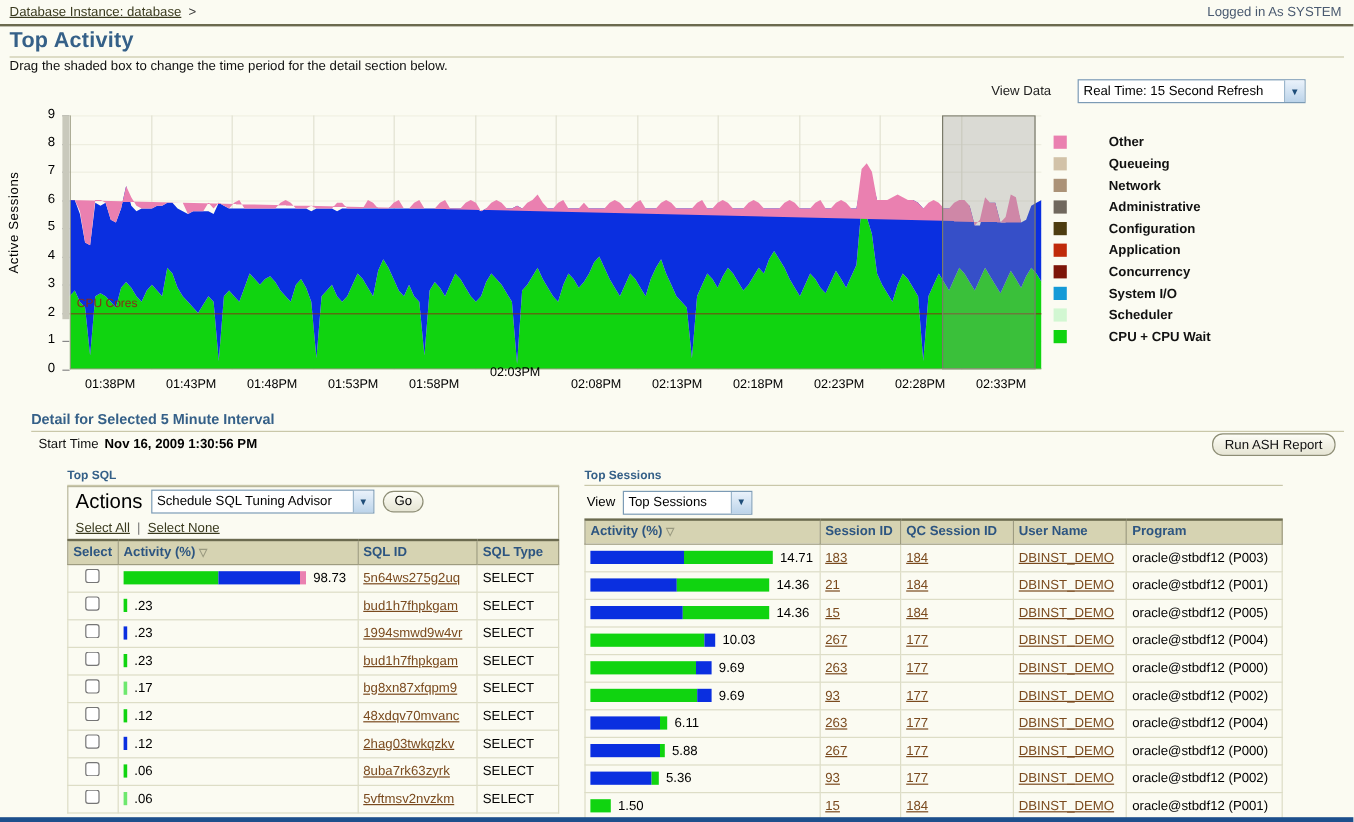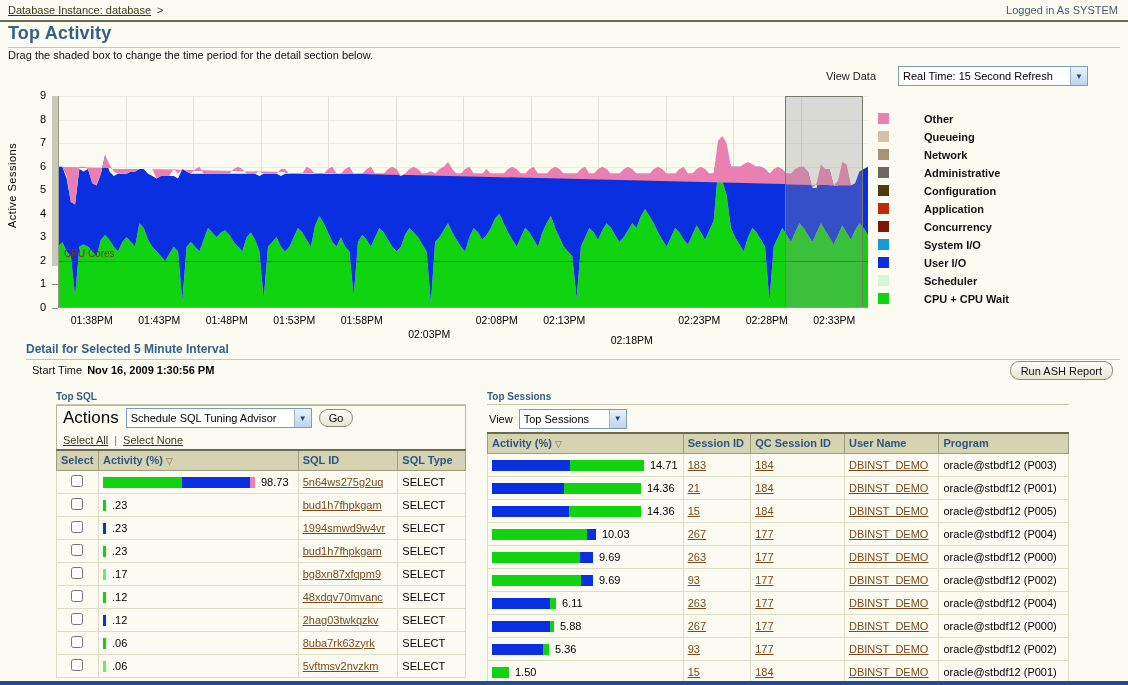--- a/index.html
+++ b/index.html
@@ -125,21 +125,21 @@
   }
   table.grid td {
     padding: 2px 4px; height: 23px;
     border: 1px solid #ddddc6;
     background: #fbfbf2; vertical-align: middle;
   }
   table.grid tr:last-child td { border-bottom: 1px solid #ddddc6; }
   td.cb { text-align: center; width: 42px; }
   input.ck { width: 12px; height: 12px; margin: 0; }
   td.idcell a, td.namecell a { color: #7a4a1e; text-decoration: underline; }
-  .actcell { display: flex; align-items: flex-end; gap: 6px; white-space: nowrap; }
+  .actcell { display: flex; align-items: flex-start; gap: 6px; white-space: nowrap; }
   .minibar { height: 11px; display: flex; flex: 0 0 auto; }
   .minibar i { display: block; height: 11px; }
   .actval { font-size: 11px; color: #000; }
   .sortarrow { color: #9a9a80; font-size: 9px; margin-left: 3px; }
   .totalcount { text-align: right; font-size: 10px; color: #333; padding-top: 2px; }
 
   .bottombar { position: absolute; left: 0; bottom: 0; width: 1128px; height: 4px; background: #1d4f8c; }
 </style>
 </head>
 <body>
@@ -224,24 +224,24 @@
       <div class="selbox" id="selbox" style="left: 727px; top: 0px; width: 78px; height: 212px;"></div>
       <div class="plot-border-l"></div>
       <div class="plot-border-b"></div>
     </div>
     <div id="xticks">
         <div class="xtick" style="left: 63.75px; top: 226px;">01:38PM</div>
         <div class="xtick" style="left: 131.25px; top: 226px;">01:43PM</div>
         <div class="xtick" style="left: 198.75px; top: 226px;">01:48PM</div>
         <div class="xtick" style="left: 266.25px; top: 226px;">01:53PM</div>
         <div class="xtick" style="left: 333.75px; top: 226px;">01:58PM</div>
-        <div class="xtick" style="left: 401.25px; top: 240px;">02:03PM</div>
+        <div class="xtick" style="left: 401.25px; top: 216px;">02:03PM</div>
         <div class="xtick" style="left: 468.75px; top: 226px;">02:08PM</div>
         <div class="xtick" style="left: 536.25px; top: 226px;">02:13PM</div>
-        <div class="xtick" style="left: 603.75px; top: 226px; margin-top: 20px;">02:18PM</div>
+        <div class="xtick" style="left: 603.75px; top: 226px;">02:18PM</div>
         <div class="xtick" style="left: 671.25px; top: 226px;">02:23PM</div>
         <div class="xtick" style="left: 738.75px; top: 226px;">02:28PM</div>
         <div class="xtick" style="left: 806.25px; top: 226px;">02:33PM</div>
       </div>
   </div>
 
   <div class="legend" id="legend">
       <div class="legrow">
         <span class="legsw" style="background: rgb(234, 128, 176);"></span>
         <span class="legtxt">Other</span>
@@ -266,24 +266,20 @@
         <span class="legsw" style="background: rgb(192, 42, 10);"></span>
         <span class="legtxt">Application</span>
       </div>
       <div class="legrow">
         <span class="legsw" style="background: rgb(125, 21, 9);"></span>
         <span class="legtxt">Concurrency</span>
       </div>
       <div class="legrow">
         <span class="legsw" style="background: rgb(20, 154, 215);"></span>
         <span class="legtxt">System I/O</span>
-      </div>
-      <div class="legrow">
-        <span class="legsw" style="background: rgb(10, 47, 224);"></span>
-        <span class="legtxt">User I/O</span>
       </div>
       <div class="legrow">
         <span class="legsw" style="background: rgb(210, 247, 210);"></span>
         <span class="legtxt">Scheduler</span>
       </div>
       <div class="legrow">
         <span class="legsw" style="background: rgb(16, 212, 16);"></span>
         <span class="legtxt">CPU + CPU Wait</span>
       </div>
     </div>

